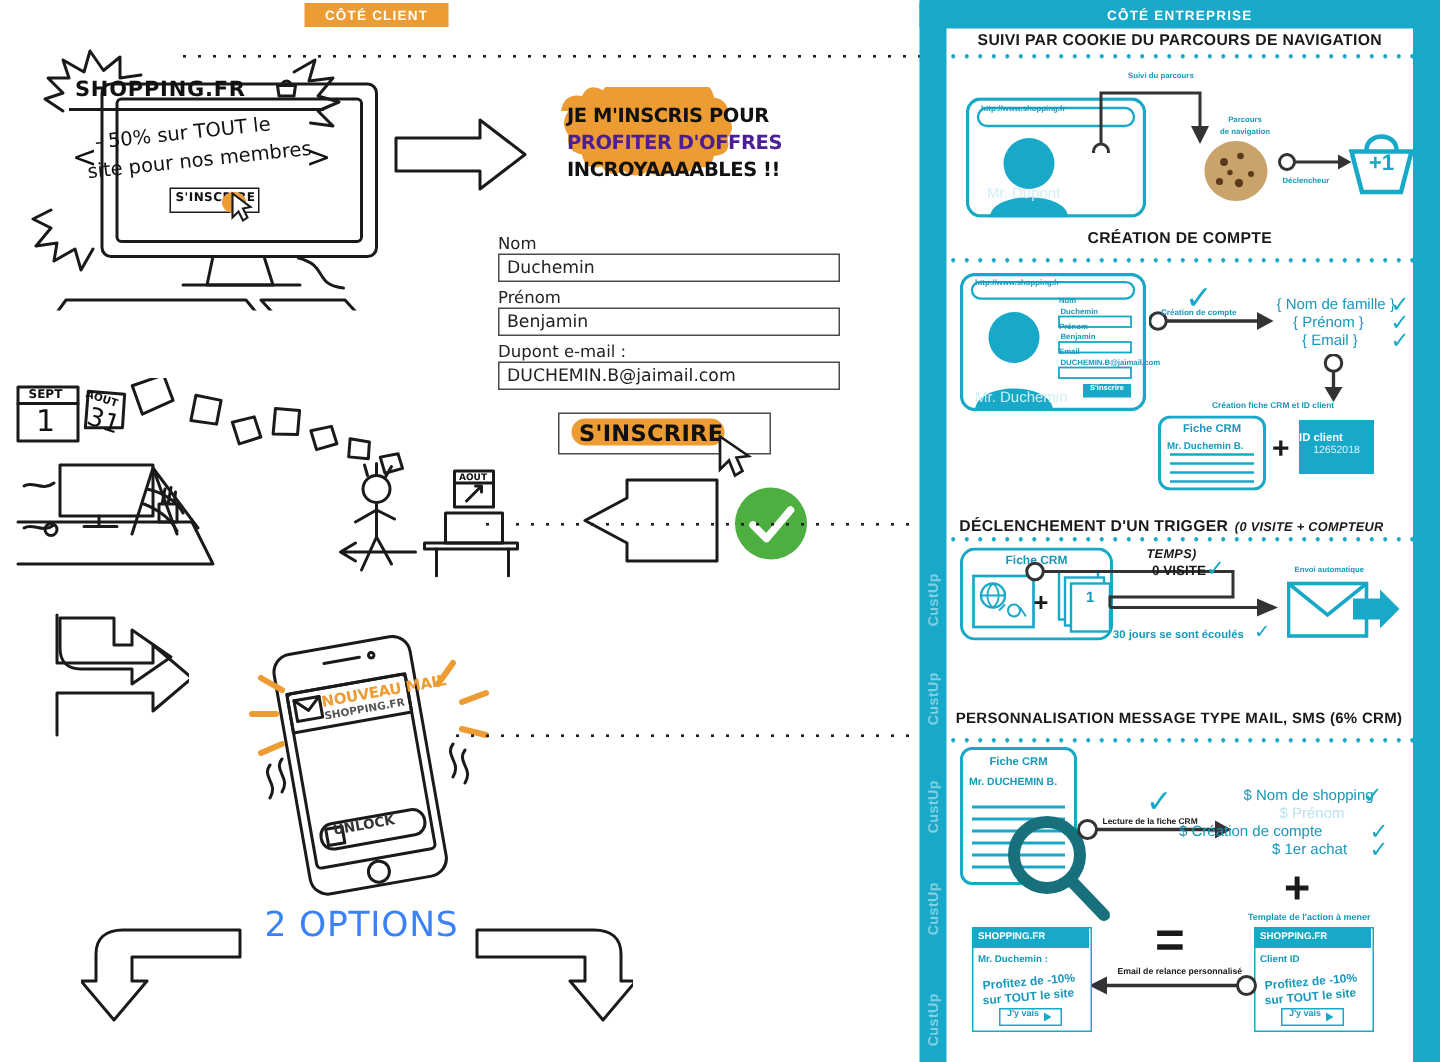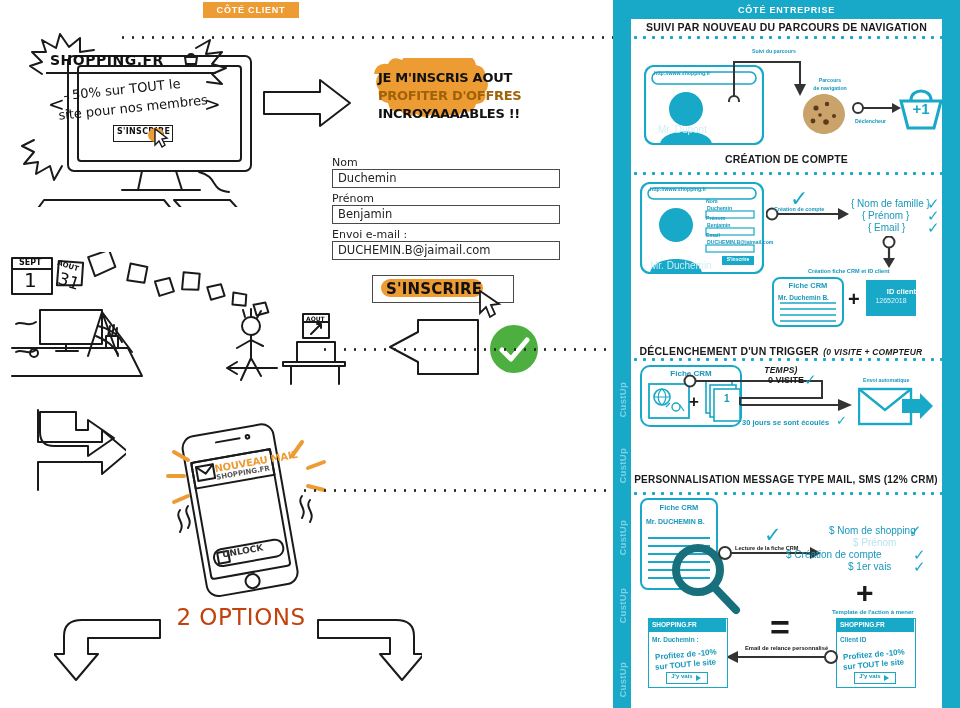--- a/index.html
+++ b/index.html
@@ -93,22 +93,22 @@
   </div>
 
   <div class="abs" style="left:118px;top:36px;width:500px;height:3px;
        background-image:radial-gradient(circle,#222 1.1px,transparent 1.2px);background-size:10px 3px;"></div>
 
   <div class="abs" style="left:368px;top:58px;width:136px;height:72px;">
     <svg width="136" height="72" viewBox="0 0 136 72">
       <path fill="#ED9B33" d="M6 16 q2-12 14-10 q4-9 14-4 q5-8 14-3 q6-8 15-2 q8-7 16 0 q9-6 16 2 q11-3 13 8 q11 2 9 13 q6 7 0 14 q3 11-9 12 q-2 10-13 7 q-6 8-15 3 q-8 6-16 0 q-8 6-16 0 q-9 5-15-3 q-11 3-13-8 q-11-2-9-13 q-6-8 0-16 z"></path>
     </svg>
   </div>
-  <div class="abs hand" style="left:378px;top:70px;font-size:13px;font-weight:bold;color:#111;letter-spacing:-.3px;">JE M'INSCRIS AOUT</div>
-  <div class="abs hand" style="left:378px;top:88px;font-size:13px;font-weight:bold;color:#a16207;letter-spacing:-.3px;">PROFITER D'OFFRES</div>
+  <div class="abs hand" style="left:378px;top:70px;font-size:13px;font-weight:bold;color:#111;letter-spacing:-.3px;">JE M'INSCRIS POUR</div>
+  <div class="abs hand" style="left:378px;top:88px;font-size:13px;font-weight:bold;color:#4c1d95;letter-spacing:-.3px;">PROFITER D'OFFRES</div>
   <div class="abs hand" style="left:378px;top:106px;font-size:13px;font-weight:bold;color:#111;letter-spacing:-.3px;">INCROYAAAABLES !!</div>
 
   <div class="abs" style="left:262px;top:78px;">
     <svg width="92" height="50" viewBox="0 0 92 50">
       <path class="ink" d="M2 14 L58 14 L58 2 L88 25 L58 48 L58 36 L2 36 Z"></path>
     </svg>
   </div>
 
   <div class="abs" style="left:332px;top:156px;width:228px;">
     <div>
@@ -117,21 +117,21 @@
         <div class="f-val hand">Duchemin</div>
       </div>
     </div>
     <div style="margin-top:4px;">
       <div class="f-label hand">Prénom</div>
       <div class="f-box">
         <div class="f-val hand">Benjamin</div>
       </div>
     </div>
     <div style="margin-top:4px;">
-      <div class="f-label hand">Envoi e-mail :</div>
+      <div class="f-label hand">Dupont e-mail :</div>
       <div class="f-box">
         <div class="f-val hand">DUCHEMIN.B@jaimail.com</div>
       </div>
     </div>
   </div>
 
   <div class="abs" style="left:372px;top:275px;width:140px;height:26px;border:1.6px solid #4a4a4a;background:#fff;"></div>
   <div class="abs" style="left:381px;top:279px;width:102px;height:18px;background:#ED9B33;border-radius:9px;"></div>
   <div class="abs hand" style="left:386px;top:280px;font-size:15px;font-weight:bold;color:#111;letter-spacing:.2px;">S'INSCRIRE</div>
   <div class="abs" style="left:477px;top:289px;">
@@ -249,21 +249,21 @@
     </svg>
   </div>
   <div class="abs hand" style="left:214px;top:456px;font-size:10px;font-weight:bold;color:#ED9B33;transform:rotate(-10deg);letter-spacing:-.2px;">NOUVEAU MAIL</div>
   <div class="abs hand" style="left:216px;top:469px;font-size:7px;font-weight:bold;color:#555;transform:rotate(-10deg);">SHOPPING.FR</div>
   <div class="abs hand" style="left:222px;top:546px;font-size:9px;font-weight:bold;color:#333;transform:rotate(-10deg);">UNLOCK</div>
 
   <div class="abs" style="left:300px;top:489px;width:318px;height:3px;
        background-image:radial-gradient(circle,#222 1.1px,transparent 1.2px);background-size:10px 3px;"></div>
 
   <div class="abs" style="left:176px;top:606px;width:130px;text-align:center;">
-    <div class="hand" style="font-size:23px;color:#c2410c;letter-spacing:.5px;line-height:1.02;">2 OPTIONS</div>
+    <div class="hand" style="font-size:23px;color:#3b82f6;letter-spacing:.5px;line-height:1.02;">2 OPTIONS</div>
   </div>
 
   <div class="abs" style="left:54px;top:614px;">
     <svg width="110" height="94" viewBox="0 0 110 94">
       <path class="ink" d="M104 6 L26 6 C14 6 8 12 8 22 L8 40 L-2 40 L20 66 L42 40 L32 40 L32 24 L104 24 Z" transform="translate(2,0)"></path>
     </svg>
   </div>
   <div class="abs" style="left:312px;top:614px;">
     <svg width="110" height="94" viewBox="0 0 110 94">
       <path class="ink" d="M6 6 L84 6 C96 6 102 12 102 22 L102 40 L112 40 L90 66 L68 40 L78 40 L78 24 L6 24 Z"></path>
@@ -274,21 +274,21 @@
     <div class="abs banner banner-teal" style="left:0;top:2px;width:347px;box-sizing:border-box;">CÔTÉ ENTREPRISE</div>
     <div id="ent-inner"></div>
   </div>
 
   <div class="custup" style="left:617px;top:382px;">CustUp</div>
   <div class="custup" style="left:617px;top:448px;">CustUp</div>
   <div class="custup" style="left:617px;top:520px;">CustUp</div>
   <div class="custup" style="left:617px;top:588px;">CustUp</div>
   <div class="custup" style="left:617px;top:662px;">CustUp</div>
 
-  <div class="abs sect-title" style="left:631px;top:21px;width:311px;">SUIVI PAR NOUVEAU DU PARCOURS DE NAVIGATION</div>
+  <div class="abs sect-title" style="left:631px;top:21px;width:311px;">SUIVI PAR COOKIE DU PARCOURS DE NAVIGATION</div>
   <div class="abs dots" style="left:631px;top:36px;width:311px;"></div>
 
   <div class="abs" style="left:644px;top:65px;">
     <svg width="120" height="80" viewBox="0 0 120 80">
       <rect x="1" y="1" width="118" height="78" rx="9" fill="none" stroke="#18A8C8" stroke-width="2.2"></rect>
       <rect x="8" y="7" width="104" height="12" rx="6" fill="none" stroke="#18A8C8" stroke-width="1.6"></rect>
       <circle cx="42" cy="44" r="17" fill="#18A8C8"></circle>
       <path d="M16 80 C16 62 68 62 68 80 Z" fill="#18A8C8"></path>
     </svg>
   </div>
@@ -393,21 +393,21 @@
       <rect x="1" y="1" width="70" height="48" rx="7" fill="none" stroke="#18A8C8" stroke-width="2"></rect>
       <path d="M8 26 L64 26 M8 32 L64 32 M8 38 L64 38 M8 44 L64 44" stroke="#18A8C8" stroke-width="1.6"></path>
     </svg>
   </div>
   <div class="abs" style="left:772px;top:281px;width:72px;text-align:center;font-size:7.5px;font-weight:bold;color:#1898bb;">Fiche CRM</div>
   <div class="abs" style="left:778px;top:294px;font-size:6.5px;font-weight:bold;color:#1898bb;">Mr. Duchemin B.</div>
 
   <div class="abs" style="left:848px;top:288px;font-size:20px;font-weight:bold;color:#1a1a1a;">+</div>
 
   <div class="abs" style="left:866px;top:280px;width:50px;height:36px;background:#18A8C8;"></div>
-  <div class="abs" style="left:866px;top:287px;width:50px;text-align:right;font-size:7.5px;font-weight:bold;color:#fff;">ID client</div>
+  <div class="abs" style="left:866px;top:287px;width:50px;text-align:left;font-size:7.5px;font-weight:bold;color:#fff;">ID client</div>
   <div class="abs" style="left:866px;top:297px;width:50px;text-align:center;font-size:7px;color:#d9f3fa;">12652018</div>
 
   <div class="abs" style="left:631px;top:341px;width:300px;text-align:center;">
     <span class="sect-title">DÉCLENCHEMENT D'UN TRIGGER</span>
     <span class="sect-title" style="font-style:italic;font-size:8.5px;">(0 VISITE + COMPTEUR TEMPS)</span>
   </div>
   <div class="abs dots" style="left:631px;top:358px;width:311px;"></div>
 
   <div class="abs" style="left:640px;top:365px;">
     <svg width="102" height="62" viewBox="0 0 102 62">
@@ -441,21 +441,21 @@
 
   <div class="abs tiny" style="left:863px;top:377px;">Envoi automatique</div>
   <div class="abs" style="left:858px;top:385px;">
     <svg width="76" height="42" viewBox="0 0 76 42">
       <rect x="1" y="4" width="52" height="35" fill="none" stroke="#18A8C8" stroke-width="2.4"></rect>
       <path d="M1 4 L27 25 L53 4" fill="none" stroke="#18A8C8" stroke-width="2.4"></path>
       <path d="M44 14 L62 14 L62 8 L75 21 L62 34 L62 28 L44 28 Z" fill="#18A8C8"></path>
     </svg>
   </div>
 
-  <div class="abs sect-title" style="left:626px;top:474px;width:320px;font-size:10px;">PERSONNALISATION MESSAGE TYPE MAIL, SMS (12% CRM)</div>
+  <div class="abs sect-title" style="left:626px;top:474px;width:320px;font-size:10px;">PERSONNALISATION MESSAGE TYPE MAIL, SMS (6% CRM)</div>
   <div class="abs dots" style="left:631px;top:492px;width:311px;"></div>
 
   <div class="abs" style="left:640px;top:498px;">
     <svg width="78" height="92" viewBox="0 0 78 92">
       <rect x="1" y="1" width="76" height="90" rx="7" fill="none" stroke="#18A8C8" stroke-width="2"></rect>
       <path d="M8 40 L70 40 M8 48 L70 48 M8 56 L70 56 M8 64 L70 64 M8 72 L70 72 M8 80 L70 80" stroke="#18A8C8" stroke-width="2"></path>
     </svg>
   </div>
   <div class="abs" style="left:640px;top:503px;width:78px;text-align:center;font-size:7.5px;font-weight:bold;color:#1898bb;">Fiche CRM</div>
   <div class="abs" style="left:646px;top:518px;font-size:7px;font-weight:bold;color:#1898bb;">Mr. DUCHEMIN B.</div>
@@ -475,21 +475,21 @@
       <path d="M92 3 L103 9 L92 15 Z" fill="#333"></path>
     </svg>
   </div>
   <div class="abs tiny2" style="left:735px;top:545px;color:#1a1a1a;font-size:5.6px;font-weight:bold;">Lecture de la fiche CRM</div>
 
   <div class="abs" style="left:829px;top:525px;font-size:10px;color:#1898bb;">$ Nom de shopping</div>
   <div class="abs chk" style="left:909px;top:523px;">✓</div>
   <div class="abs" style="left:853px;top:537px;font-size:10px;color:#b9e4ef;">$ Prénom</div>
   <div class="abs" style="left:786px;top:549px;font-size:10px;color:#1898bb;">$ Création de compte</div>
   <div class="abs chk" style="left:913px;top:547px;">✓</div>
-  <div class="abs" style="left:848px;top:561px;font-size:10px;color:#1898bb;">$ 1er vais</div>
+  <div class="abs" style="left:848px;top:561px;font-size:10px;color:#1898bb;">$ 1er achat</div>
   <div class="abs chk" style="left:913px;top:559px;">✓</div>
 
   <div class="abs" style="left:856px;top:576px;font-size:30px;font-weight:bold;color:#1a1a1a;">+</div>
 
   <div class="abs tiny2" style="left:832px;top:609px;color:#1898bb;font-size:6px;font-weight:bold;">Template de l'action à mener</div>
 
   <div class="abs" style="left:836px;top:618px;width:78px;height:68px;border:1.5px solid #18A8C8;background:#fff;"></div>
   <div class="abs" style="left:836px;top:618px;width:78px;height:14px;background:#18A8C8;"></div>
   <div class="abs" style="left:840px;top:621px;font-size:6.5px;font-weight:bold;color:#fff;">SHOPPING.FR</div>
   <div class="abs" style="left:840px;top:636px;font-size:6.5px;font-weight:bold;color:#1898bb;">Client ID</div>

